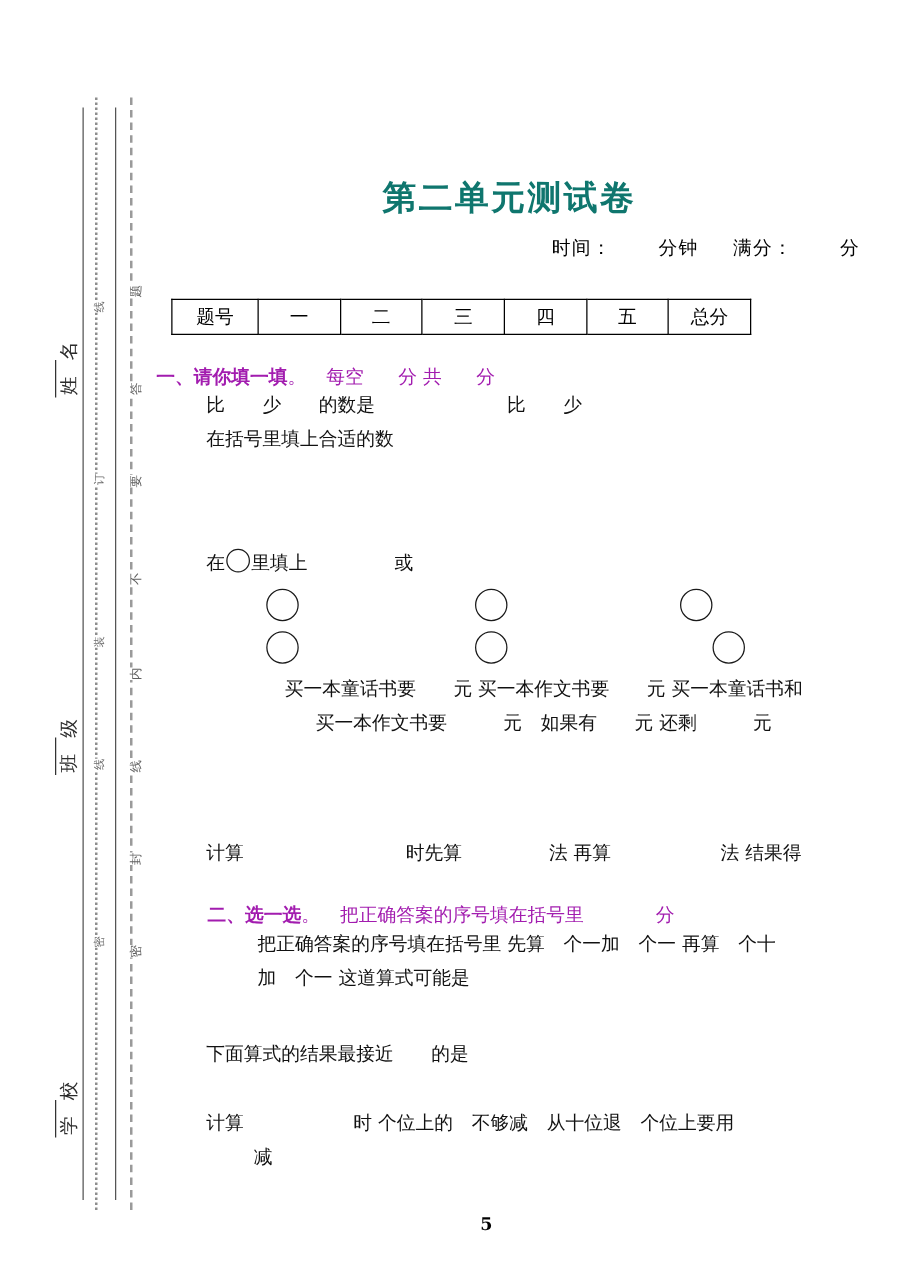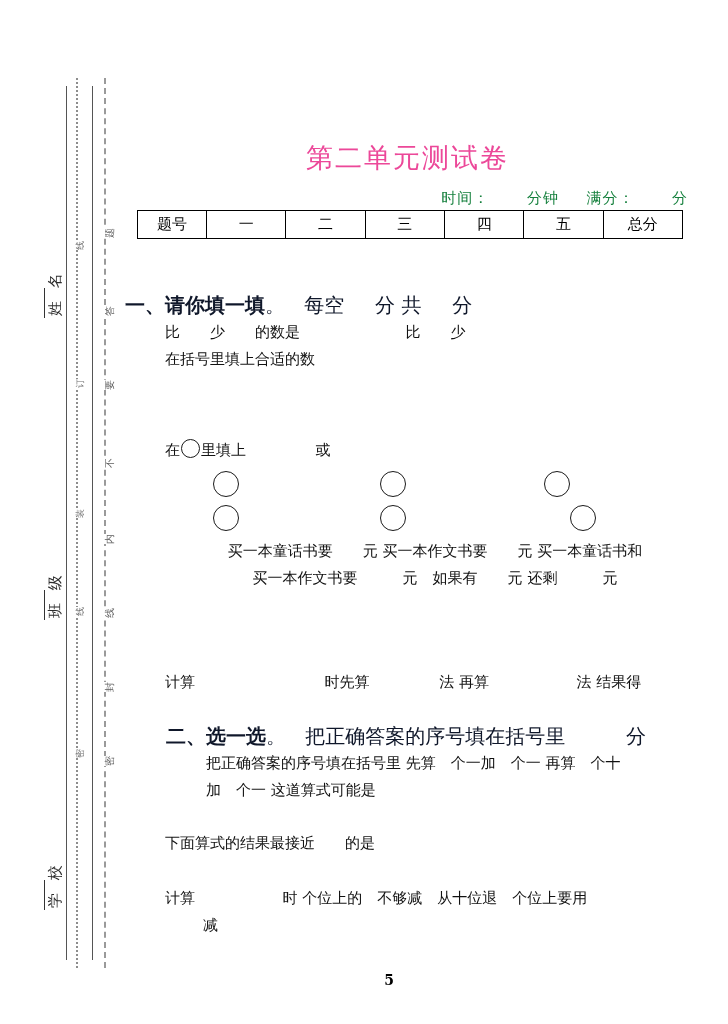--- a/index.html
+++ b/index.html
@@ -102,64 +102,64 @@
   }
   .doc-title {
     position: absolute;
     left: 0;
     top: 140px;
     width: 728px;
     text-align: center;
     padding-left: 87px;
     box-sizing: border-box;
     font-size: 27px;
-    font-weight: normal;
+    font-weight: bold;
     letter-spacing: 2px;
     font-family: "DejaVu Serif", "Liberation Serif", serif;
-    color: #ec4899;
+    color: #0f766e;
   }
   .meta-line {
     position: absolute;
     right: 40px;
     top: 189px;
     font-size: 15px;
     letter-spacing: 1px;
     white-space: nowrap;
-    color: #15803d;
+    color: #000000;
   }
   .meta-line .gap-s { display: inline-block; width: 26px; }
   .meta-line .gap-m { display: inline-block; width: 16px; }
 
   
   table.score {
     position: absolute;
     left: 137px;
-    top: 210px;
-    width: 546px;
+    top: 239px;
+    width: 464px;
     border-collapse: collapse;
     table-layout: fixed;
   }
   table.score td {
     border: 1px solid #000;
     height: 25px;
     text-align: center;
     vertical-align: middle;
     font-size: 15px;
     font-family: "DejaVu Sans", "Liberation Sans", sans-serif;
     color: #000;
   }
   table.score td.lead { width: 66px; }
 
   
   .q-block { position: absolute; left: 125px; width: 580px; }
   .sec-head {
-    font-size: 20px;
+    font-size: 15px;
     font-weight: bold;
     font-family: "DejaVu Sans", "Liberation Sans", sans-serif;
-    color: #0f172a;
+    color: #a21caf;
     white-space: nowrap;
   }
   .sec-head .normal {
     font-weight: normal;
     font-family: "DejaVu Serif", "Liberation Serif", serif;
   }
   .line {
     font-size: 15px;
     line-height: 27px;
     color: #111;

